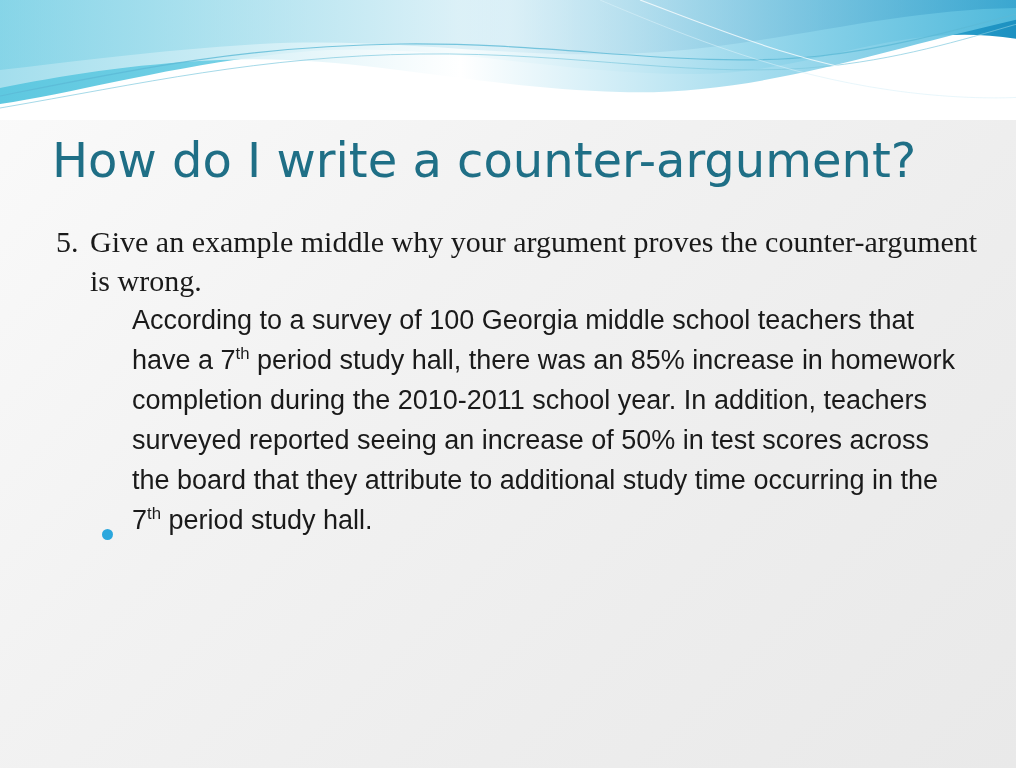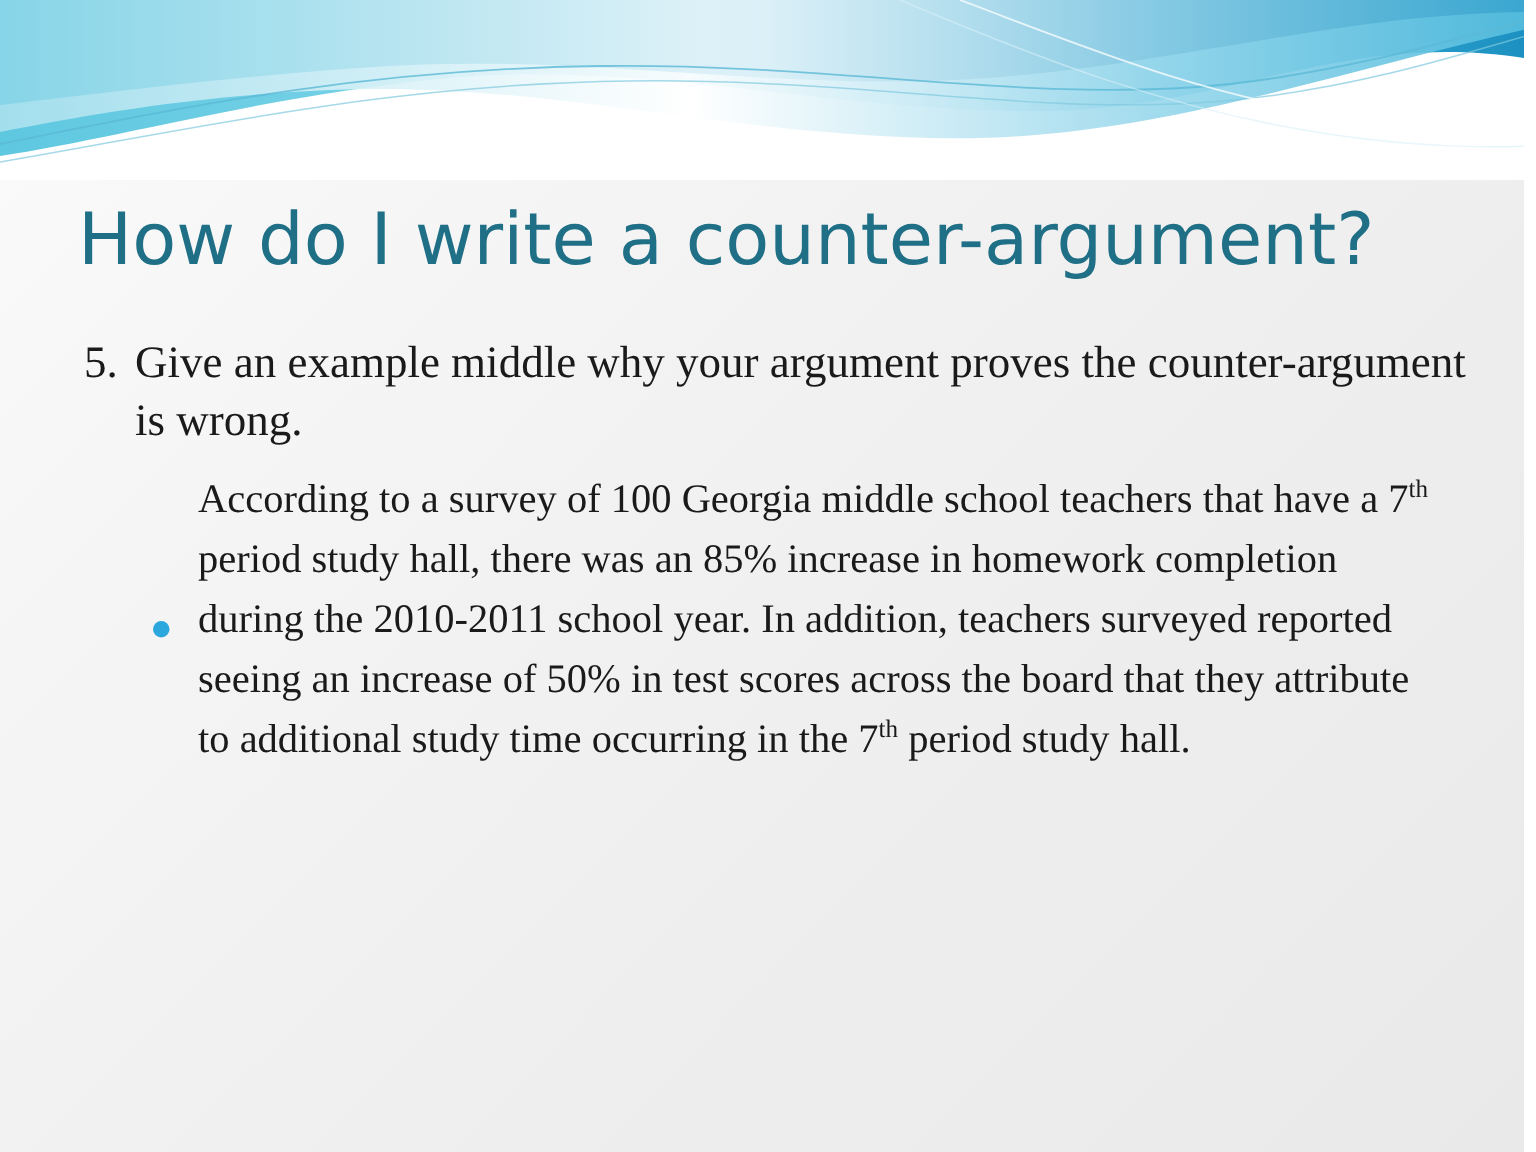--- a/index.html
+++ b/index.html
@@ -60,27 +60,26 @@
   .level1 .marker {
     width: 34px;
     flex: 0 0 34px;
     text-align: left;
   }
   .level1 .text {
     flex: 1 1 auto;
   }
   .level2 {
     display: flex;
-    align-items: center;
-    margin-top: 12px;
+    align-items: flex-end;
     margin-left: 46px;
     font-size: 27px;
     line-height: 40px;
     color: #1a1a1a;
-    font-family: Liberation Serif, serif;
+    font-family: Liberation Sans, sans-serif;
   }
   .level2 .bullet-wrap {
     flex: 0 0 30px;
     width: 30px;
     padding-top: 15px;
   }
   .level2 .bullet {
     display: block;
     width: 11px;
     height: 11px;

